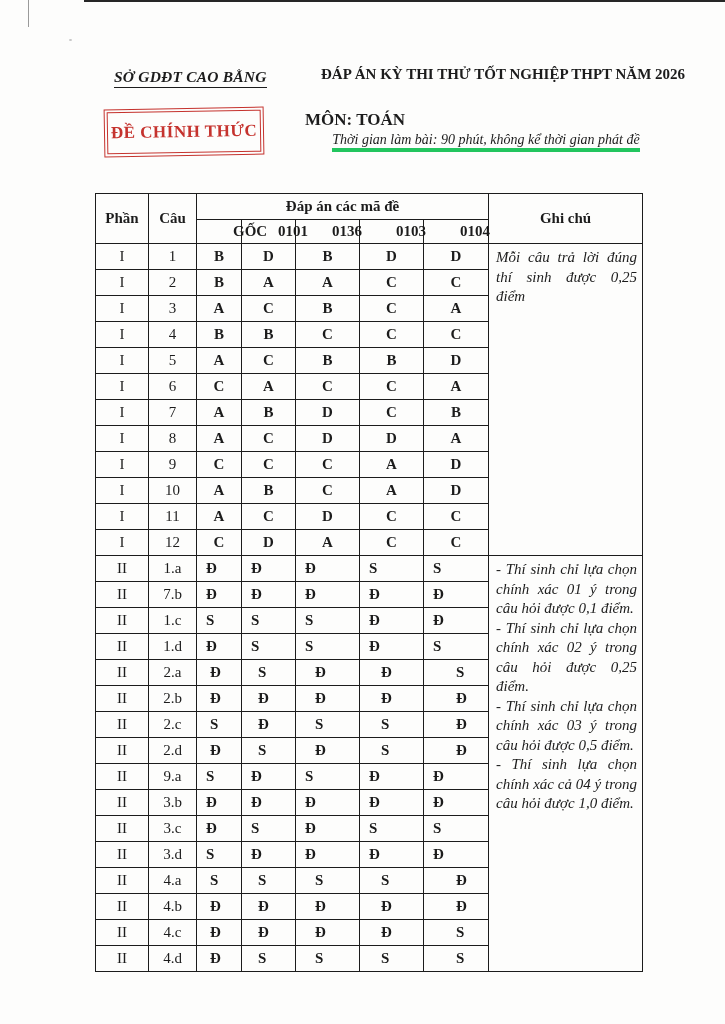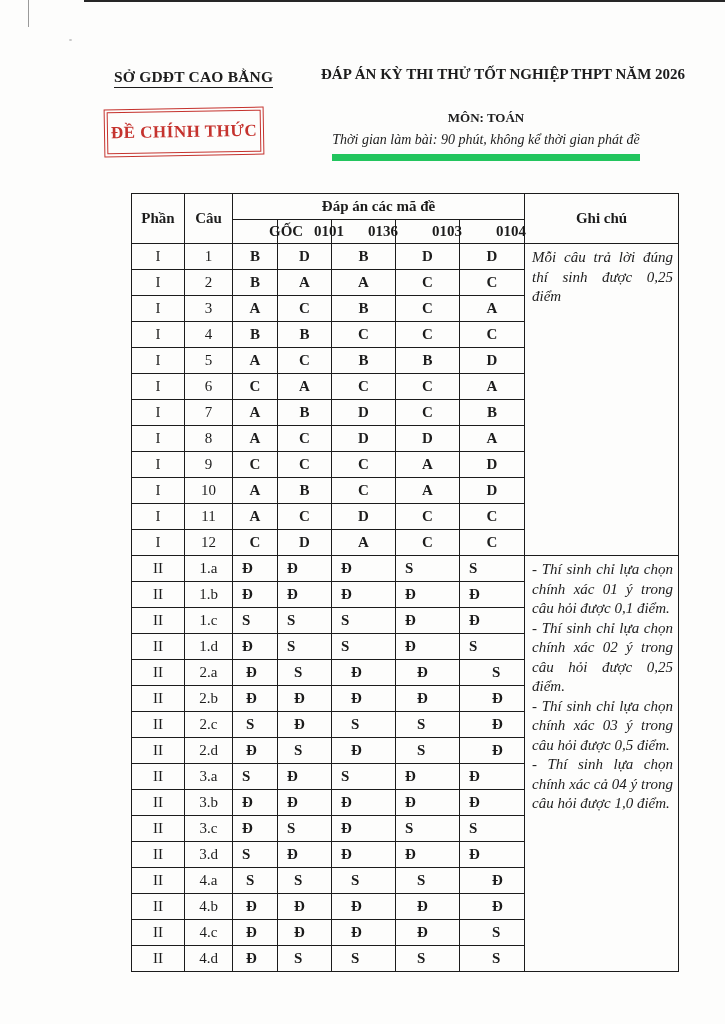--- a/index.html
+++ b/index.html
@@ -3,28 +3,28 @@
 <meta charset="utf-8">
 <style>
   html,body{margin:0;padding:0;}
   body{background:#ececec;font-family:"Liberation Serif","DejaVu Serif",serif;}
   .page{position:relative;width:725px;height:1024px;margin:0 auto;background:#fdfdfc;color:#1c1c1c;overflow:hidden;}
   .scan-top{position:absolute;top:0;left:84px;width:641px;height:2px;background:#262626;}
   .scan-left{position:absolute;top:0;left:28px;width:1px;height:27px;background:#9a9a9a;}
   .scan-speck{position:absolute;top:39px;left:69px;width:3px;height:2px;background:#c6c6c6;border-radius:50%;}
 
   .org{position:absolute;left:114px;top:68px;font-size:15.5px;font-weight:bold;letter-spacing:.2px;}
-  .org span{border-bottom:1.5px solid #1c1c1c;padding-bottom:2px;}
+  .org span{border-bottom:1.5px solid #1c1c1c;padding-bottom:2px;font-style:italic;}
   .doc-title{position:absolute;left:305px;top:66px;width:362px;text-align:center;font-size:15px;font-weight:bold;white-space:nowrap;margin-left:16px;}
   .stamp{position:absolute;left:104px;top:108px;width:152px;height:40px;border:4px double #c5332e;color:#c5332e;display:flex;align-items:center;justify-content:center;font-size:17px;font-weight:bold;letter-spacing:.5px;transform:rotate(-1deg);background:rgba(255,255,255,.0);}
-  .subject{position:absolute;left:305px;top:110px;width:362px;text-align:center;font-size:13px;font-weight:bold;}
+  .subject{position:absolute;left:305px;top:110px;width:362px;font-size:17px;font-weight:bold;}
   .duration{position:absolute;left:305px;top:132px;width:362px;text-align:center;font-size:14px;font-style:italic;}
-  .duration span{border-bottom:7px solid #22c55e;padding-bottom:7px;}
-
-  table.answers{position:absolute;left:95px;top:193px;border-collapse:collapse;table-layout:fixed;width:547px;margin-left:36px;}
+  .duration span{border-bottom:4px solid #22c55e;padding-bottom:1px;}
+
+  table.answers{position:absolute;left:95px;top:193px;border-collapse:collapse;table-layout:fixed;width:547px;}
   .answers th,.answers td{border:1px solid #1c1c1c;text-align:center;vertical-align:middle;font-size:15px;padding:0;font-family:"Liberation Serif","DejaVu Serif",serif;}
   .answers thead th{font-weight:bold;}
   .answers thead tr:first-child th{height:25px;}
   .answers thead tr:last-child th{height:23px;padding-left:36px;}
   .answers tbody td{height:25px;}
   td.ans{font-weight:bold;}
   tr.r13 td.ans{text-align:left;padding-left:9px;}
   tr.r24 td.ans{text-align:left;}
   tr.r24 td.ans:nth-child(3){padding-left:13px;}
   tr.r24 td.ans:nth-child(4){padding-left:16px;}
@@ -201,21 +201,21 @@
           <td class="ans">S</td>
           <td class="note-cell" rowspan="16">
             <div class="note-text">- Thí sinh chỉ lựa chọn chính xác 01 ý trong câu hỏi được 0,1 điểm.</div>
             <div class="note-text">- Thí sinh chỉ lựa chọn chính xác 02 ý trong câu hỏi được 0,25 điểm.</div>
             <div class="note-text">- Thí sinh chỉ lựa chọn chính xác 03 ý trong câu hỏi được 0,5 điểm.</div>
             <div class="note-text">- Thí sinh lựa chọn chính xác cả 04 ý trong câu hỏi được 1,0 điểm.</div>
           </td>
         </tr>
         <tr class="r13">
           <td class="cell-phan">II</td>
-          <td class="cell-cau">1.b</td>
+          <td class="cell-cau">7.b</td>
           <td class="ans">Đ</td>
           <td class="ans">Đ</td>
           <td class="ans">Đ</td>
           <td class="ans">Đ</td>
           <td class="ans">Đ</td>
         </tr>
         <tr class="r13">
           <td class="cell-phan">II</td>
           <td class="cell-cau">1.c</td>
           <td class="ans">S</td>
@@ -264,21 +264,21 @@
           <td class="cell-phan">II</td>
           <td class="cell-cau">2.d</td>
           <td class="ans">Đ</td>
           <td class="ans">S</td>
           <td class="ans">Đ</td>
           <td class="ans">S</td>
           <td class="ans">Đ</td>
         </tr>
         <tr class="r13">
           <td class="cell-phan">II</td>
-          <td class="cell-cau">3.a</td>
+          <td class="cell-cau">9.a</td>
           <td class="ans">S</td>
           <td class="ans">Đ</td>
           <td class="ans">S</td>
           <td class="ans">Đ</td>
           <td class="ans">Đ</td>
         </tr>
         <tr class="r13">
           <td class="cell-phan">II</td>
           <td class="cell-cau">3.b</td>
           <td class="ans">Đ</td>

